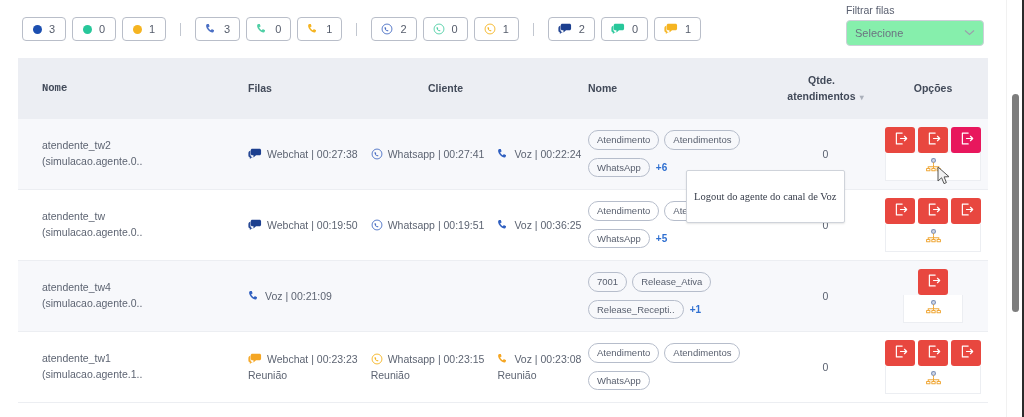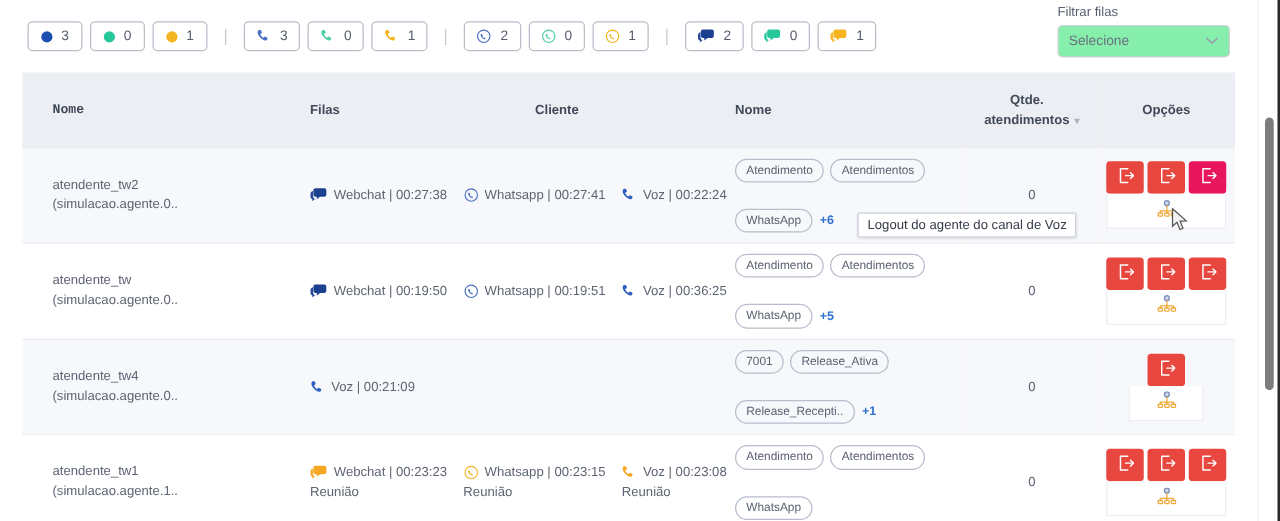--- a/index.html
+++ b/index.html
@@ -147,21 +147,21 @@
   .agent-name { line-height: 1.5; color: #5d6472; font-size: 10.5px; }
 
   
   .canal-cell { display: flex; gap: 13px; align-items: flex-start; white-space: nowrap; }
   .canal-item { display: flex; flex-direction: column; align-items: flex-start; }
   .canal-top { display: flex; align-items: center; gap: 5px; }
   .canal-top .ctext { font-size: 10.5px; color: #5d6472; }
   .canal-sub { font-size: 10.5px; color: #5d6472; margin-top: 4px; }
 
   
-  .filas-cell { display: flex; flex-wrap: wrap; gap: 21px 5px; align-items: center; max-width: 182px; }
+  .filas-cell { display: flex; flex-wrap: wrap; gap: 8px 5px; align-items: center; max-width: 182px; }
   .tag {
     border: 1px solid #b6bdcb;
     border-radius: 11px;
     padding: 2px 8px;
     font-size: 9.5px;
     color: #59606f;
     background: transparent;
     line-height: 1.4;
     white-space: nowrap;
   }
@@ -200,24 +200,25 @@
   
   .tooltip {
     position: absolute;
     left: 686px;
     top: 170px;
     background: #ffffff;
     border: 1px solid #cfd3da;
     border-radius: 2px;
     font-size: 10.5px;
     color: #363c49;
-    padding: 3px 7px;
+    padding: 20px 7px;
     white-space: nowrap;
     z-index: 50;
     box-shadow: 0 1px 2px rgba(0,0,0,.10);
+    font-family: Liberation Serif, serif;
   }
 
   
   .cursor { position: absolute; left: 937px; top: 166px; z-index: 60; }
 
   
   .scroll-gutter {
     width: 18px;
     height: 417px;
     background: #ffffff;

